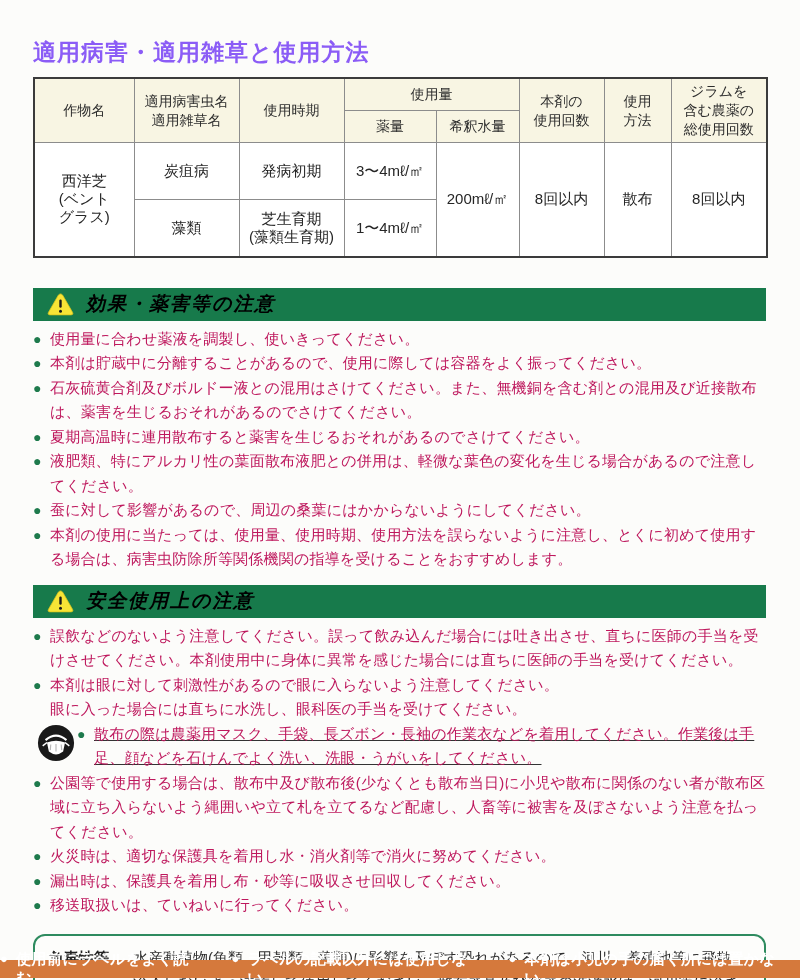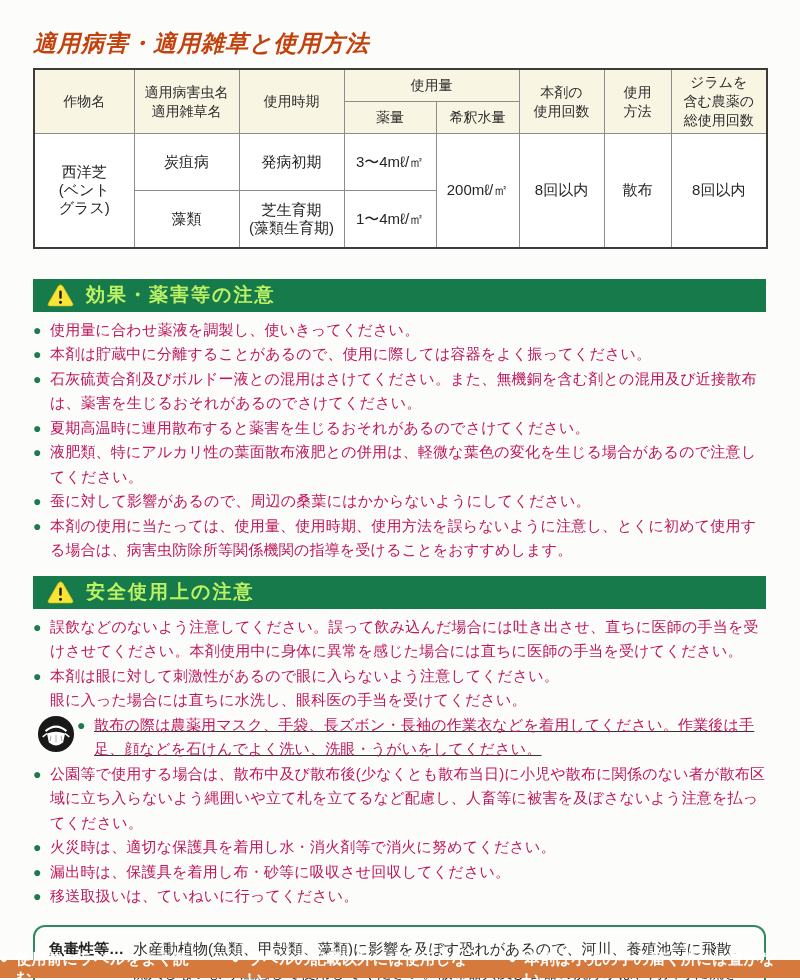--- a/index.html
+++ b/index.html
@@ -10,26 +10,25 @@
     background:#fcfcfa;
     font-family:"Liberation Sans","DejaVu Sans",sans-serif;
     color:#333;
     overflow:hidden;
   }
   .content { padding:0 33px; }
   .pre { white-space:pre-line; }
 
   
   .page-title {
-    margin-top:28px;
+    margin-top:37px;
     font-size:23px;
     font-weight:bold;
-    color:#c2410c;
+    color:#8b5cf6;
     letter-spacing:1px;
-    font-style:italic;
   }
 
   
   table.usage-table {
     margin-top:9px;
     width:733px;
     border-collapse:collapse;
     table-layout:fixed;
     border:2px solid #3b3b3b;
     background:#fff;
@@ -52,25 +51,26 @@
   .section-bar {
     width:733px;
     height:33px;
     background:#177a4b;
     display:flex;
     align-items:center;
     padding-left:14px;
   }
   .section-bar .warn { width:27px; height:24px; flex:0 0 auto; }
   .section-bar .bar-title {
-    color:#bef264;
+    color:#000000;
     font-weight:bold;
     font-size:19px;
     letter-spacing:2px;
     margin-left:12px;
+    font-style:italic;
   }
   .gap-table-to-s1 { height:30px; }
   .gap-s1 { height:6px; }
   .gap-s2 { height:13px; }
 
   
   .bullets { width:733px; }
   .bullet {
     position:relative;
     padding-left:17px;

